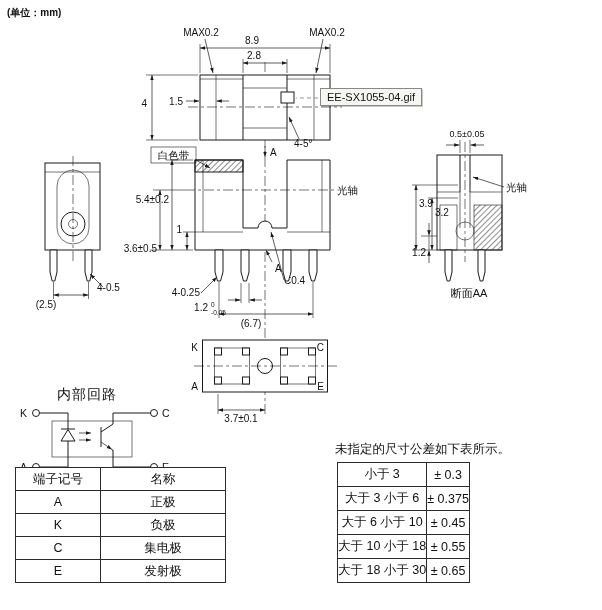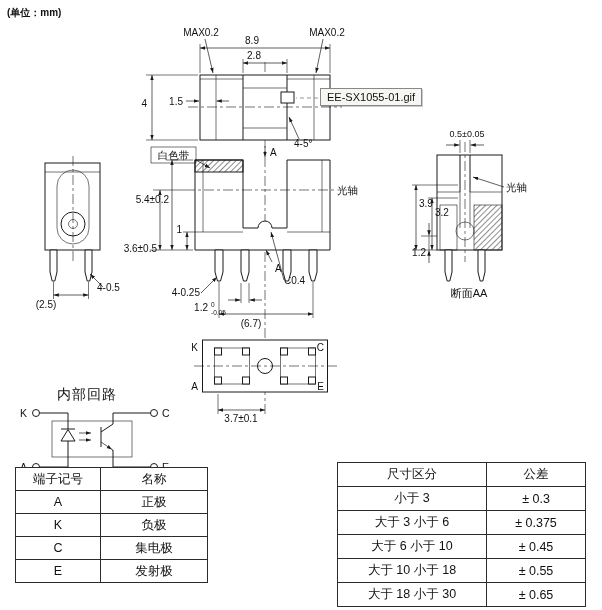--- a/index.html
+++ b/index.html
@@ -10,21 +10,21 @@
   .unit-note{left:7px;top:6px;font-size:10px;font-weight:bold;white-space:nowrap}
   .file-tooltip{left:320px;top:88px;font-size:11px;background:#f6f6f2;border:1px solid #888;
     padding:2px 6px;box-shadow:1px 1px 0 rgba(0,0,0,.2);white-space:nowrap}
   .circuit-title{left:57px;top:386px;font-size:14px;font-weight:normal;letter-spacing:1px}
   .tol-note{left:335px;top:441px;font-size:12.5px;white-space:nowrap}
   table{border-collapse:collapse;position:absolute;font-size:12.5px;text-align:center;background:#fff}
   th,td{border:1px solid #2b2b2b;font-weight:normal;padding:0}
   .term-table{left:15px;top:467px}
   .term-table th,.term-table td{height:23px}
   .term-table .c1{width:85px}
-  .term-table .c2{width:107px}
+  .term-table .c2{width:125px}
   .tol-table{left:337px;top:462px}
   .tol-table th,.tol-table td{height:24px}
   .tol-table .c1{width:149px}
   .tol-table .c2{width:99px}
   svg.draw{position:absolute;left:0;top:0}
   .ln{stroke:#1a1a1a;stroke-width:1;fill:none}
   .fw{fill:#fff}
   .thin{stroke:#1a1a1a;stroke-width:.6;fill:none}
   .cl{stroke:#1a1a1a;stroke-width:.6;fill:none;stroke-dasharray:10 3 3 3}
   .dsh{stroke:#888;stroke-width:.9;fill:none;stroke-dasharray:4 3}
@@ -252,22 +252,23 @@
     <line class="dim" x1="79" y1="440" x2="91" y2="440" marker-end="url(#ae)"></line>
 
     <line class="ln" x1="101" y1="427" x2="101" y2="447" stroke-width="1.8"></line>
     <polyline class="ln" points="150.5,413 113,413 113,424 101,432"></polyline>
     <line class="dim" x1="101" y1="442" x2="112" y2="449.5" marker-end="url(#ae)"></line>
     <polyline class="ln" points="112,450 113,450 113,467 150.5,467"></polyline>
   </g>
 </svg>
 
 <div class="abs unit-note">(单位：mm)</div>
-<div class="abs file-tooltip">EE-SX1055-01.gif</div>
+<div class="abs file-tooltip">EE-SX1055-04.gif</div>
 <div class="abs circuit-title">内部回路</div>
+<div class="abs tol-note">未指定的尺寸公差如下表所示。</div>
 
 <table class="term-table">
   <tbody>
         <tr>
     <th class="c1">端子记号</th>
     <th class="c2">名称</th>
   </tr>
   <tr>
     <td>A</td>
     <td>正极</td>
@@ -282,24 +283,20 @@
   </tr>
   <tr>
     <td>E</td>
     <td>发射极</td>
   </tr>
 </tbody>
     </table>
 
 <table class="tol-table">
   <tbody>
-        <tr>
-    <th class="c1">尺寸区分</th>
-    <th class="c2">公差</th>
-  </tr>
   <tr>
     <td>小于 3</td>
     <td>± 0.3</td>
   </tr>
   <tr>
     <td>大于 3 小于 6</td>
     <td>± 0.375</td>
   </tr>
   <tr>
     <td>大于 6 小于 10</td>

